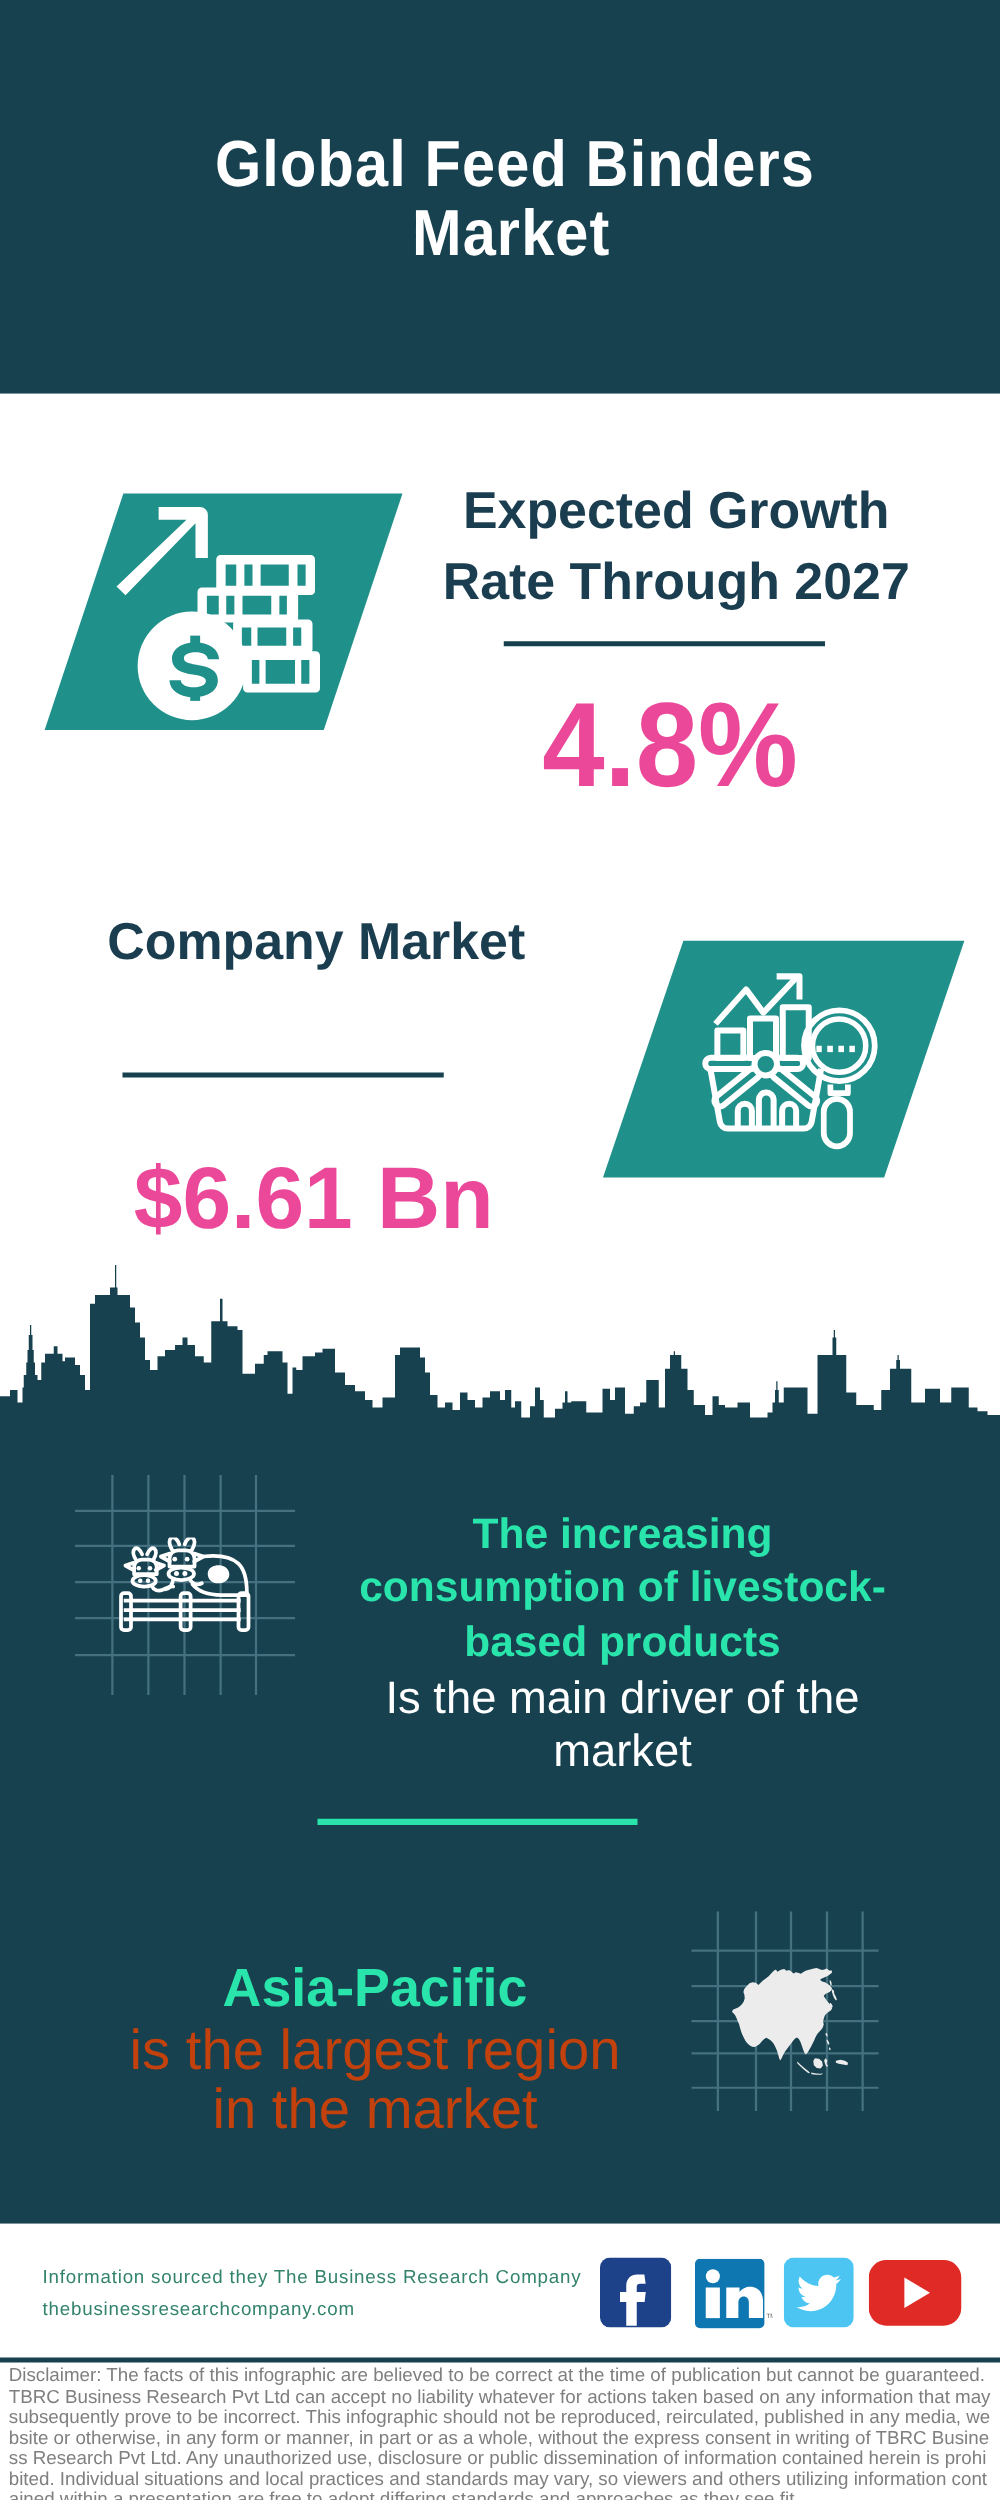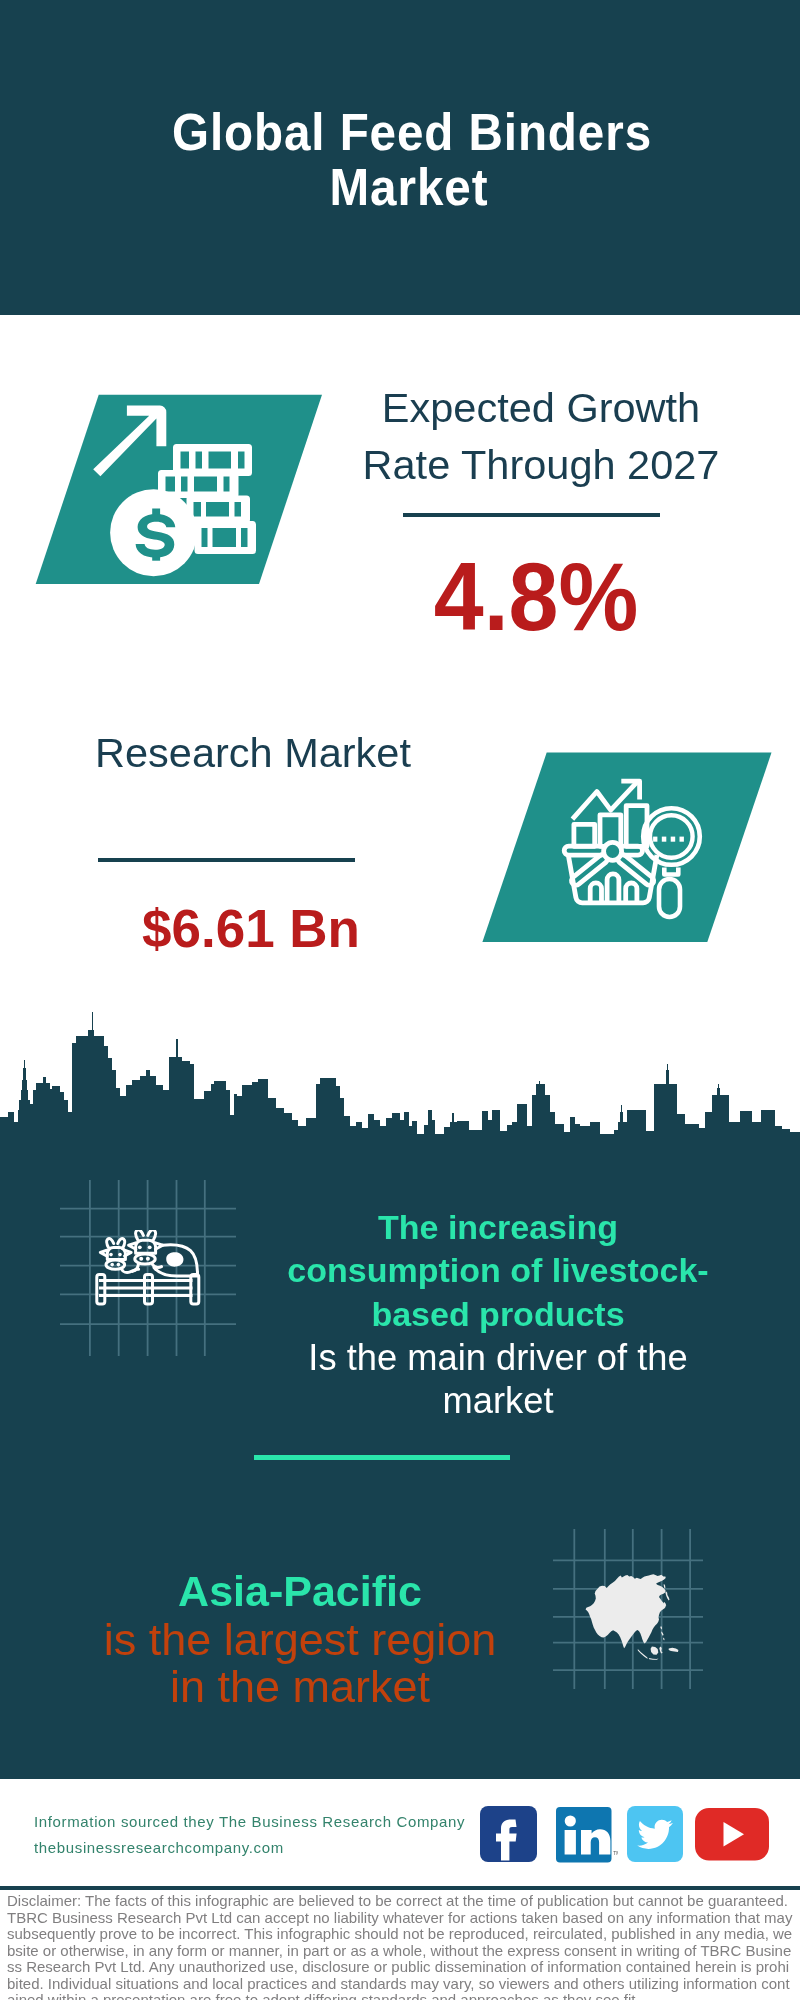--- a/index.html
+++ b/index.html
@@ -22,25 +22,25 @@
     position:absolute; left:0; top:0; width:800px;
     text-align:center; color:#ffffff; font-weight:bold;
   }
   .ht-line { font-size:52px; line-height:55px; display:block; transform:scaleX(0.915); letter-spacing:1.0px; }
   .ht-l1 { position:absolute; left:12px; top:105px; width:800px; }
   .ht-l2 { position:absolute; left:9px; top:160px; width:800px; }
 
   
   .white-zone { position:absolute; left:0; top:315px; width:800px; height:830px; background:#fff; }
 
-  .stat-head { position:absolute; color:#1a3e50; font-weight:normal; font-size:41.5px;
+  .stat-head { position:absolute; color:#1a3e50; font-weight:bold; font-size:41.5px;
                line-height:56.7px; text-align:center; white-space:nowrap;}
   .stat-head span { display:block; }
   .rule { position:absolute; background:#17414f; height:4px; }
-  .stat-val { position:absolute; color:#b91c1c; font-weight:bold; text-align:center; white-space:nowrap; }
+  .stat-val { position:absolute; color:#ec4899; font-weight:bold; text-align:center; white-space:nowrap; }
   .stat-val span { display:block; }
   .val-narrow span { transform:scaleX(0.935); }
 
   
   .dark-zone { position:absolute; left:0; top:1135px; width:800px; height:644px; background:#17414f; }
   .skyline { position:absolute; left:0; top:1006px; width:800px; height:142px; }
 
   .blk { position:absolute; text-align:center; color:#ffffff;margin-top:28px; }
   .blk .b1 { font-weight:bold; font-size:34px; line-height:43.3px; color:#2ae5ab; }
   .blk .b2 { font-weight:normal; font-size:36.3px; line-height:43.5px; color:#ffffff; }
@@ -143,24 +143,24 @@
       <g stroke="none" fill="#ffffff">
         <rect x="653.1" y="836.6" width="4.3" height="5.1"></rect>
         <rect x="661.8" y="836.6" width="4.5" height="5.1"></rect>
         <rect x="670.7" y="836.6" width="4.5" height="5.1"></rect>
         <rect x="679.5" y="836.6" width="4.4" height="5.1"></rect>
       </g>
     </g>
   </svg>
 
   <div class="stat-head" style="left:53px;top:725px;width:400px;">
-    <span>Research Market</span>
+    <span>Company Market</span>
   </div>
   <div class="rule" style="left:98px;top:858px;width:257px;"></div>
-  <div class="stat-val" style="left:51px;top:894px;width:400px;font-size:53px;line-height:70px;">
+  <div class="stat-val" style="left:51px;top:923px;width:400px;font-size:70px;line-height:70px;">
     <span>$6.61 Bn</span>
   </div>
 
   <div class="dark-zone"></div>
   <svg class="skyline" viewBox="0 0 800 142" preserveAspectRatio="none">
     <path fill="#17414f" d="M0,142 L0,111 L8,111 L8,106 L14,106 L14,116 L18,116 L18,104 L19,104 L19,94 L21,94 L21,84 L22,84 L22,74 L23,74 L23,62 L24,62 L24,54 L25,54 L25,62 L26,62 L26,74 L27,74 L27,84 L28,84 L28,94 L30,94 L30,98 L33,98 L33,84 L36,84 L36,77 L43,77 L43,71 L46,71 L46,77 L50,77 L50,83 L52,83 L52,80 L60,80 L60,86 L64,86 L64,94 L68,94 L68,106 L72,106 L72,37 L76,37 L76,30 L88,30 L88,24 L92,24 L92,6 L93,6 L93,24 L94,24 L94,30 L104,30 L104,40 L108,40 L108,52 L112,52 L112,64 L116,64 L116,82 L120,82 L120,90 L126,90 L126,79 L132,79 L132,74 L140,74 L140,70 L146,70 L146,64 L150,64 L150,70 L156,70 L156,79 L163,79 L163,84 L169,84 L169,51 L176,51 L176,33 L178,33 L178,51 L182,51 L182,55 L190,55 L190,58 L194,58 L194,93 L204,93 L204,85 L211,85 L211,78 L214,78 L214,75 L226,75 L226,84 L230,84 L230,109 L234,109 L234,88 L237,88 L237,90 L242,90 L242,79 L252,79 L252,76 L258,76 L258,73 L268,73 L268,92 L276,92 L276,102 L284,102 L284,107 L292,107 L292,114 L298,114 L298,120 L306,120 L306,112 L316,112 L316,78 L320,78 L320,72 L336,72 L336,80 L340,80 L340,92 L344,92 L344,110 L350,110 L350,120 L356,120 L356,116 L362,116 L362,122 L368,122 L368,108 L374,108 L374,114 L380,114 L380,120 L386,120 L386,112 L392,112 L392,107 L400,107 L400,114 L404,114 L404,106 L409,106 L409,120 L412,120 L412,115 L417,115 L417,128 L424,128 L424,119 L428,119 L428,104 L432,104 L432,114 L435,114 L435,128 L444,128 L444,121 L450,121 L450,116 L452,116 L452,107 L454,107 L454,116 L457,116 L457,115 L469,115 L469,124 L482,124 L482,105 L488,105 L488,114 L492,114 L492,104 L500,104 L500,125 L507,125 L507,119 L512,119 L512,116 L517,116 L517,98 L527,98 L527,120 L532,120 L532,89 L536,89 L536,78 L539,78 L539,75 L540,75 L540,78 L545,78 L545,89 L550,89 L550,106 L555,106 L555,118 L564,118 L564,126 L570,126 L570,111 L575,111 L575,118 L580,118 L580,120 L590,120 L590,116 L600,116 L600,128 L614,128 L614,124 L618,124 L618,116 L620,116 L620,106 L621,106 L621,99 L622,99 L622,106 L623,106 L623,116 L627,116 L627,104 L646,104 L646,125 L654,125 L654,78 L666,78 L666,64 L667,64 L667,58 L668,58 L668,64 L669,64 L669,78 L677,78 L677,108 L685,108 L685,118 L699,118 L699,122 L705,122 L705,106 L712,106 L712,89 L717,89 L717,82 L718,82 L718,78 L719,78 L719,82 L720,82 L720,89 L729,89 L729,116 L740,116 L740,105 L752,105 L752,116 L761,116 L761,104 L775,104 L775,120 L782,120 L782,123 L790,123 L790,126 L800,126 L800,142 Z"></path>
   </svg>
 
   <div class="grid-box" style="left:60px;top:1180px;width:176px;height:176px;">
     <svg width="176" height="176" viewBox="0 0 176 176">

